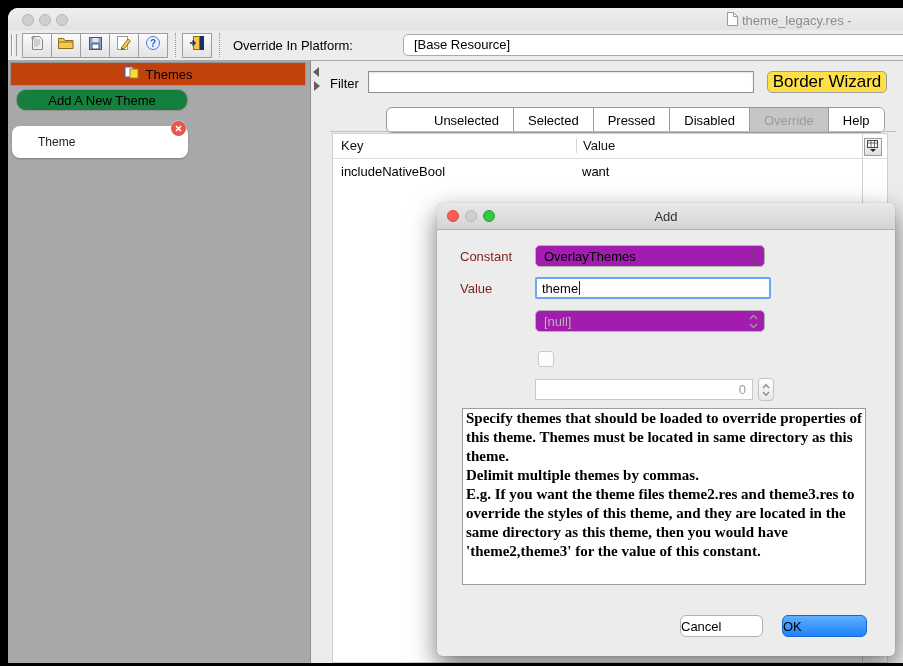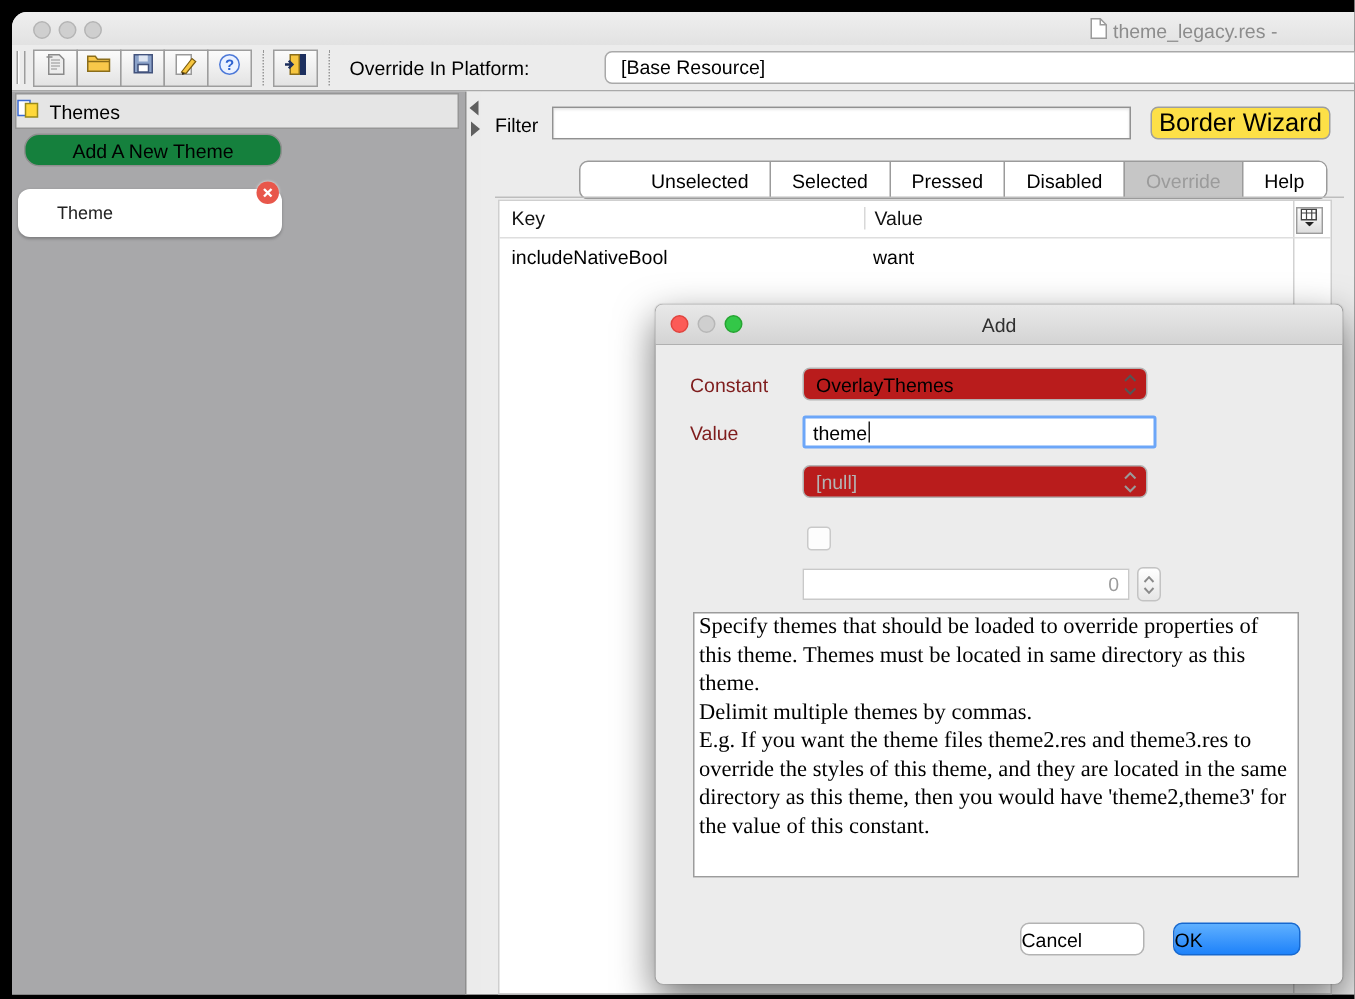--- a/index.html
+++ b/index.html
@@ -22,23 +22,23 @@
   .tgroup{display:flex;margin-left:6px;}
   .tbtn{width:30px;height:25px;border:1px solid #9d9d9d;margin-left:-1px;box-sizing:border-box;
         background:linear-gradient(#fbfbfb,#e3e3e3);display:flex;align-items:center;justify-content:center;}
   .tsep{width:0;height:24px;border-left:1px dotted #979797;margin:0 7px;}
   .tool-label{font-size:13px;color:#000;margin-left:6px;white-space:nowrap;}
   .platform-combo{position:absolute;left:395px;top:4px;height:22px;width:512px;background:#fff;
                   border:1px solid #a9a9a9;border-radius:5px;box-sizing:border-box;
                   font-size:13px;line-height:20px;padding-left:10px;color:#000;}
   
   .sidebar{position:absolute;left:0;top:53px;width:302px;bottom:0;background:#a8a8aa;}
-  .side-header{position:absolute;left:2px;top:1px;width:296px;height:24px;background:#e5e5e5;
+  .side-header{position:absolute;left:2px;top:1px;width:296px;height:24px;background:#c2410c;
                border:1px solid #969696;box-sizing:border-box;display:flex;align-items:center;
-               gap:6px;font-size:13px;color:#000;}
+               justify-content:center;gap:6px;font-size:13px;color:#000;}
   .add-theme-btn{position:absolute;left:8px;top:28px;width:172px;height:22px;background:#15803d;
                  border:1px solid #8f8f8f;border-radius:10px;box-sizing:border-box;font-size:13px;
                  display:flex;align-items:center;justify-content:center;color:#000;}
   .theme-card{position:absolute;left:4px;top:65px;width:176px;height:32px;background:#fff;
               border-radius:8px;box-shadow:0 1px 2px rgba(0,0,0,.25);font-size:12px;color:#222;
               display:flex;align-items:center;padding-left:26px;box-sizing:border-box;}
   .close-badge{position:absolute;right:2px;top:-5px;width:15px;height:15px;border-radius:50%;
                background:#e8574b;display:flex;align-items:center;justify-content:center;
                box-shadow:0 0 2px rgba(255,255,255,.8);}
   
@@ -82,41 +82,41 @@
   .dialog{position:absolute;left:437px;top:203px;width:458px;height:453px;background:#ececec;
           border-radius:5px;box-shadow:0 10px 26px rgba(0,0,0,.55),0 0 1px rgba(0,0,0,.4);z-index:10;}
   .dlg-titlebar{position:absolute;left:0;top:0;width:100%;height:27px;border-radius:5px 5px 0 0;
                 background:linear-gradient(#e9e9e9,#d4d4d4);border-bottom:1px solid #b0b0b0;box-sizing:border-box;}
   .dlg-title{position:absolute;left:0;right:0;top:6px;text-align:center;font-size:13px;color:#303030;}
   .dl{position:absolute;top:7px;width:12px;height:12px;border-radius:50%;box-sizing:border-box;}
   .dl.red{left:10px;background:#fc5b57;border:1px solid #e0443e;}
   .dl.gray{left:28px;background:#cfcfcf;border:1px solid #b7b7b7;}
   .dl.green{left:46px;background:#33c748;border:1px solid #26a532;}
   .dlg-label{position:absolute;left:23px;font-size:13px;color:#7f1d1d;}
-  .combo{position:absolute;left:98px;width:230px;height:22px;background:#b91c1c;border:1px solid #b3b3b3;
+  .combo{position:absolute;left:98px;width:230px;height:22px;background:#a21caf;border:1px solid #b3b3b3;
          border-radius:5px;box-sizing:border-box;font-size:13px;color:#000;}
   .combo .ctext{position:absolute;left:8px;top:3px;}
   .combo .chev{position:absolute;right:6px;top:3px;}
   .combo.disabled .ctext{color:#b4b4b4;}
   .vfield{position:absolute;left:98px;top:74px;width:236px;height:22px;background:#fff;
           border:2px solid #6ca6f8;box-sizing:border-box;border-radius:2px;font-size:13px;color:#000;
           display:flex;align-items:center;padding-left:5px;}
   .caret{display:inline-block;width:1px;height:14px;background:#222;margin-left:1px;}
   .checkbox{position:absolute;left:101px;top:148px;width:16px;height:16px;background:#fdfdfd;
             border:1px solid #c9c9c9;border-radius:3px;box-sizing:border-box;}
   .numfield{position:absolute;left:98px;top:176px;width:218px;height:21px;background:#fff;
             border:1px solid #c9c9c9;box-sizing:border-box;font-size:13px;color:#9c9c9c;
             display:flex;align-items:center;justify-content:flex-end;padding-right:6px;}
   .spinner{position:absolute;left:321px;top:175px;width:16px;height:23px;border:1px solid #c3c3c3;
            border-radius:4px;background:linear-gradient(#ffffff,#e6e6e6);box-sizing:border-box;
            display:flex;flex-direction:column;align-items:center;justify-content:center;}
   .desc{position:absolute;left:25px;top:205px;width:404px;height:177px;background:#fff;
         border:1px solid #9c9c9c;box-sizing:border-box;overflow:hidden;
         font-family:"Liberation Serif", serif;font-size:15px;line-height:19px;color:#000;
-        white-space:pre-wrap;padding:0 3px;}
+        white-space:pre-wrap;padding:0 3px;font-weight:bold;}
   .btn{position:absolute;top:412px;height:22px;border-radius:6px;box-sizing:border-box;font-size:13px;
        display:flex;align-items:center;justify-content:flex-start;}
   .btn.cancel{left:243px;width:83px;background:#fff;border:1px solid #b3b3b3;color:#000;}
   .btn.ok{left:345px;width:85px;background:linear-gradient(#5fb0ff,#1e82fa);border:1px solid #1668cf;color:#000;}
 </style>
 </head>
 <body>
 
 <div class="win">
 

